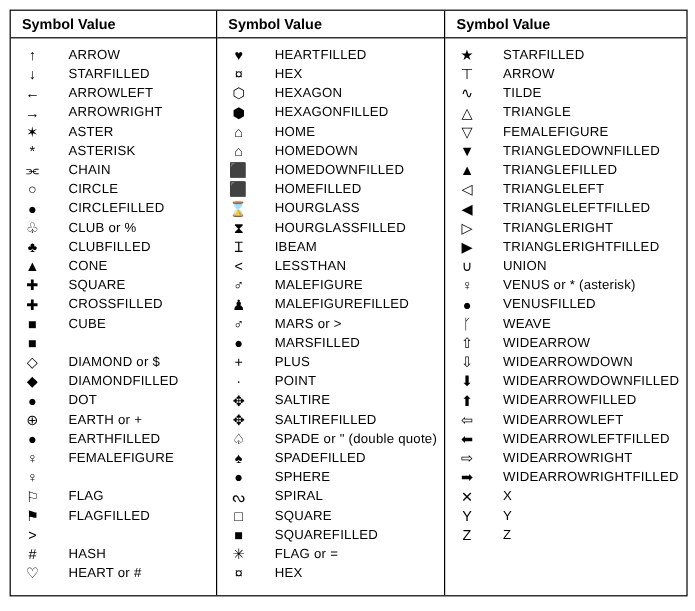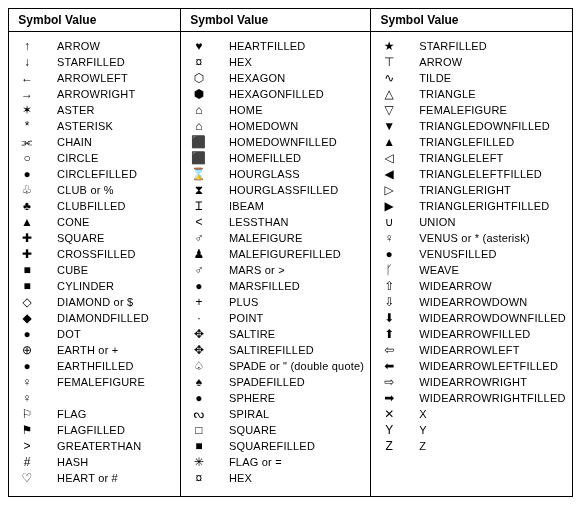--- a/index.html
+++ b/index.html
@@ -119,21 +119,20 @@
         <div class="row">
           <span class="sym">✚</span>
           <span class="val">CROSSFILLED</span>
         </div>
         <div class="row">
           <span class="sym">■</span>
           <span class="val">CUBE</span>
         </div>
         <div class="row">
           <span class="sym">■</span>
-          <span class="val">CYLINDER</span>
         </div>
         <div class="row">
           <span class="sym">◇</span>
           <span class="val">DIAMOND or $</span>
         </div>
         <div class="row">
           <span class="sym">◆</span>
           <span class="val">DIAMONDFILLED</span>
         </div>
         <div class="row">
@@ -158,21 +157,20 @@
         <div class="row">
           <span class="sym">⚐</span>
           <span class="val">FLAG</span>
         </div>
         <div class="row">
           <span class="sym">⚑</span>
           <span class="val">FLAGFILLED</span>
         </div>
         <div class="row">
           <span class="sym">&gt;</span>
-          <span class="val">GREATERTHAN</span>
         </div>
         <div class="row">
           <span class="sym">#</span>
           <span class="val">HASH</span>
         </div>
         <div class="row">
           <span class="sym">♡</span>
           <span class="val">HEART or #</span>
         </div>
       </div>

